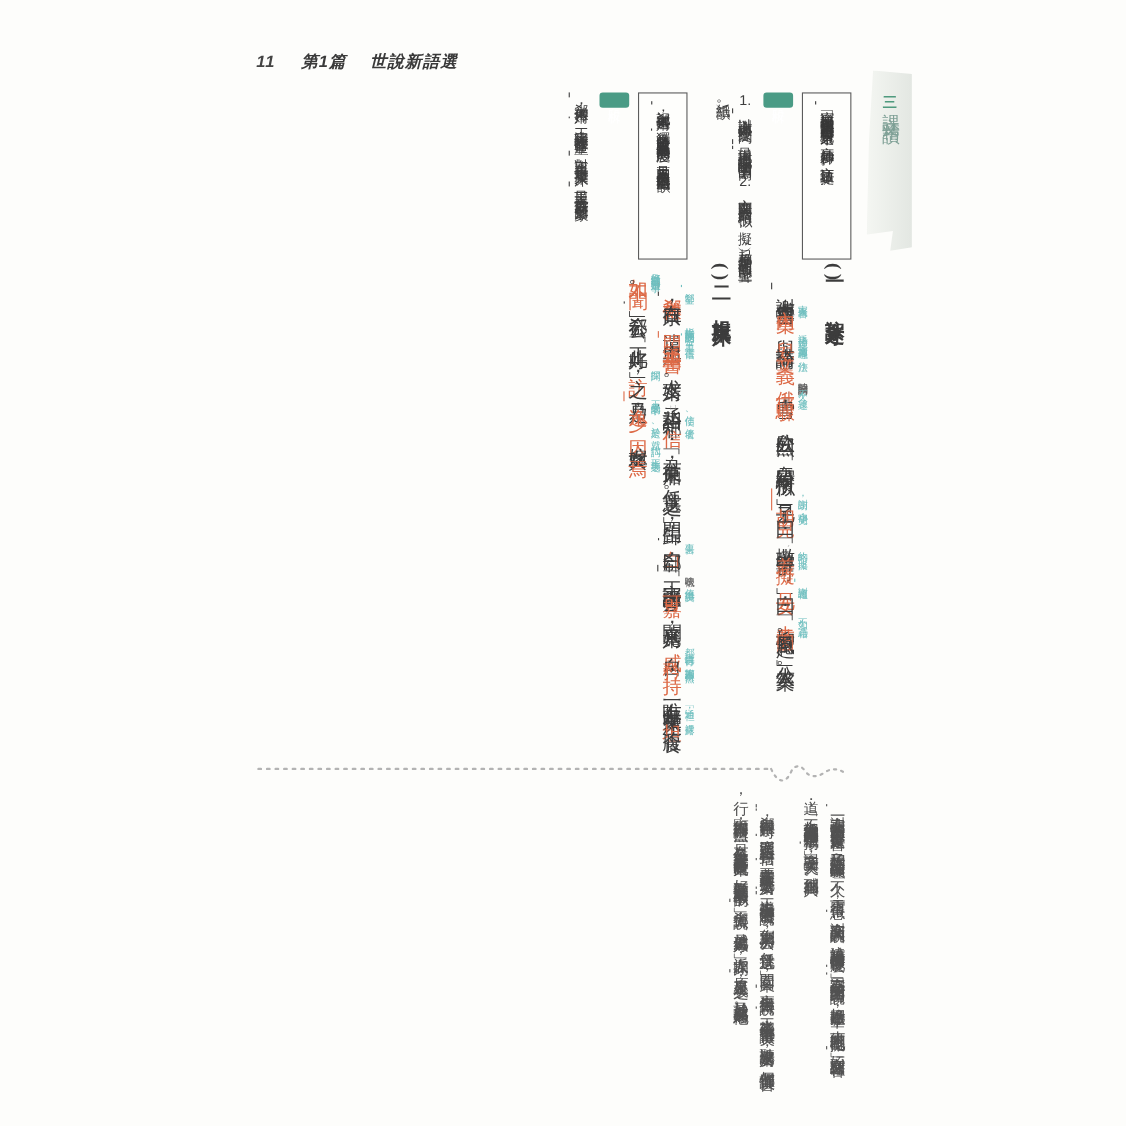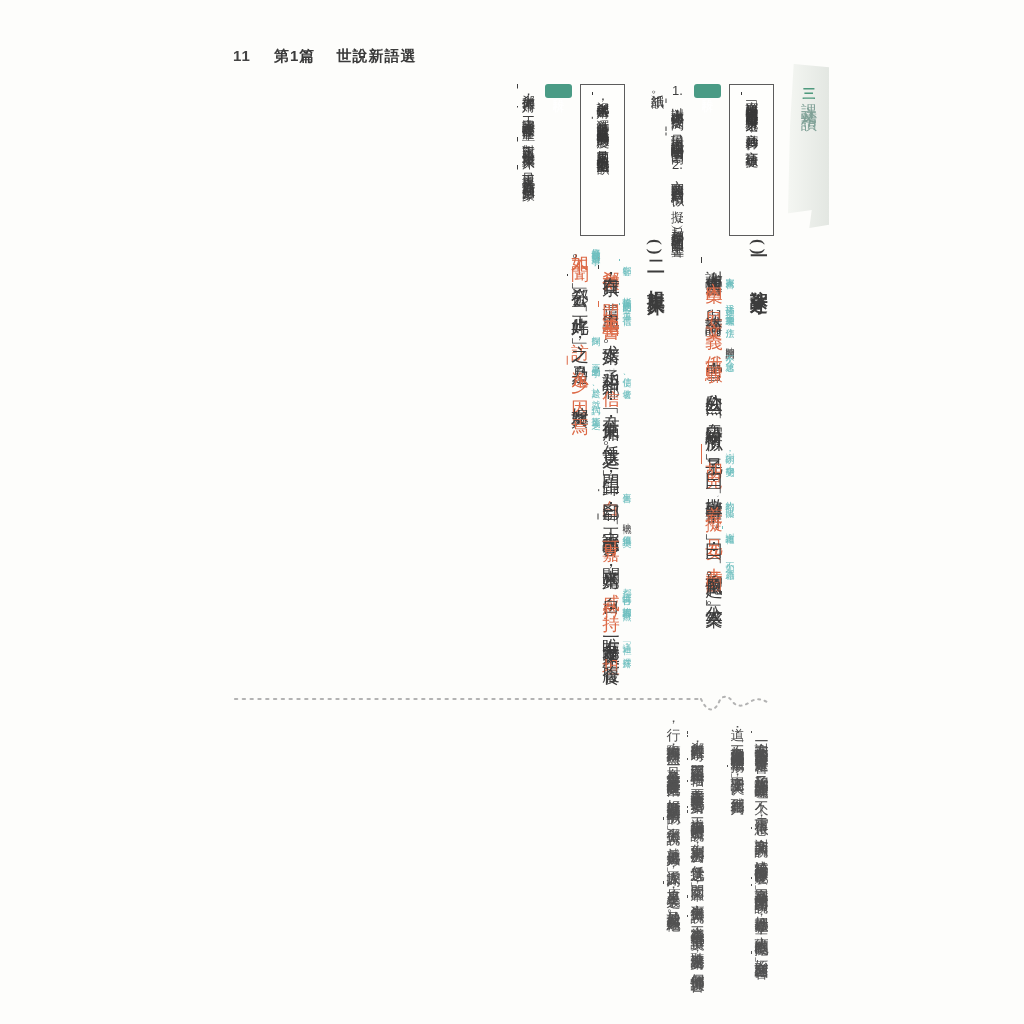--- a/index.html
+++ b/index.html
@@ -1,21 +1,21 @@
 <!DOCTYPE html>
 <html><head>
 <meta charset="utf-8">
 <style>
   html,body{margin:0;padding:0;}
   body{width:1024px;height:1024px;background:#fbfaf7;font-family:"Liberation Sans",sans-serif;}
   .page{position:relative;width:1024px;height:1024px;background:#fdfdfb;overflow:hidden;}
   .vert{writing-mode:vertical-rl;text-orientation:mixed;}
 
   
-  .hdr{position:absolute;left:233px;top:47px;font-size:15px;font-weight:bold;color:#3a3a3a;letter-spacing:1px;}
+  .hdr{position:absolute;left:233px;top:47px;font-size:15px;font-weight:bold;color:#3a3a3a;letter-spacing:1px;font-style:italic;}
   .hdr .pgnum{margin-right:18px;color:#444;}
   .hdr .lesson{margin-right:16px;}
 
   
   .side-tab{position:absolute;left:788px;top:64px;width:41px;height:164px;
     background:linear-gradient(to left,#e3e7e2,#f4f6f2);
     clip-path:polygon(14% 0%,100% 2%,100% 98%,52% 100%,58% 89%,0% 91%,5% 38%);
     filter:drop-shadow(1px 1px 2px rgba(0,0,0,.22));
     display:flex;flex-direction:column;align-items:center;padding-top:14px;box-sizing:border-box;}
   .tab-num{writing-mode:vertical-rl;color:#4f9a7e;font-size:13px;font-weight:bold;margin-bottom:12px;}

